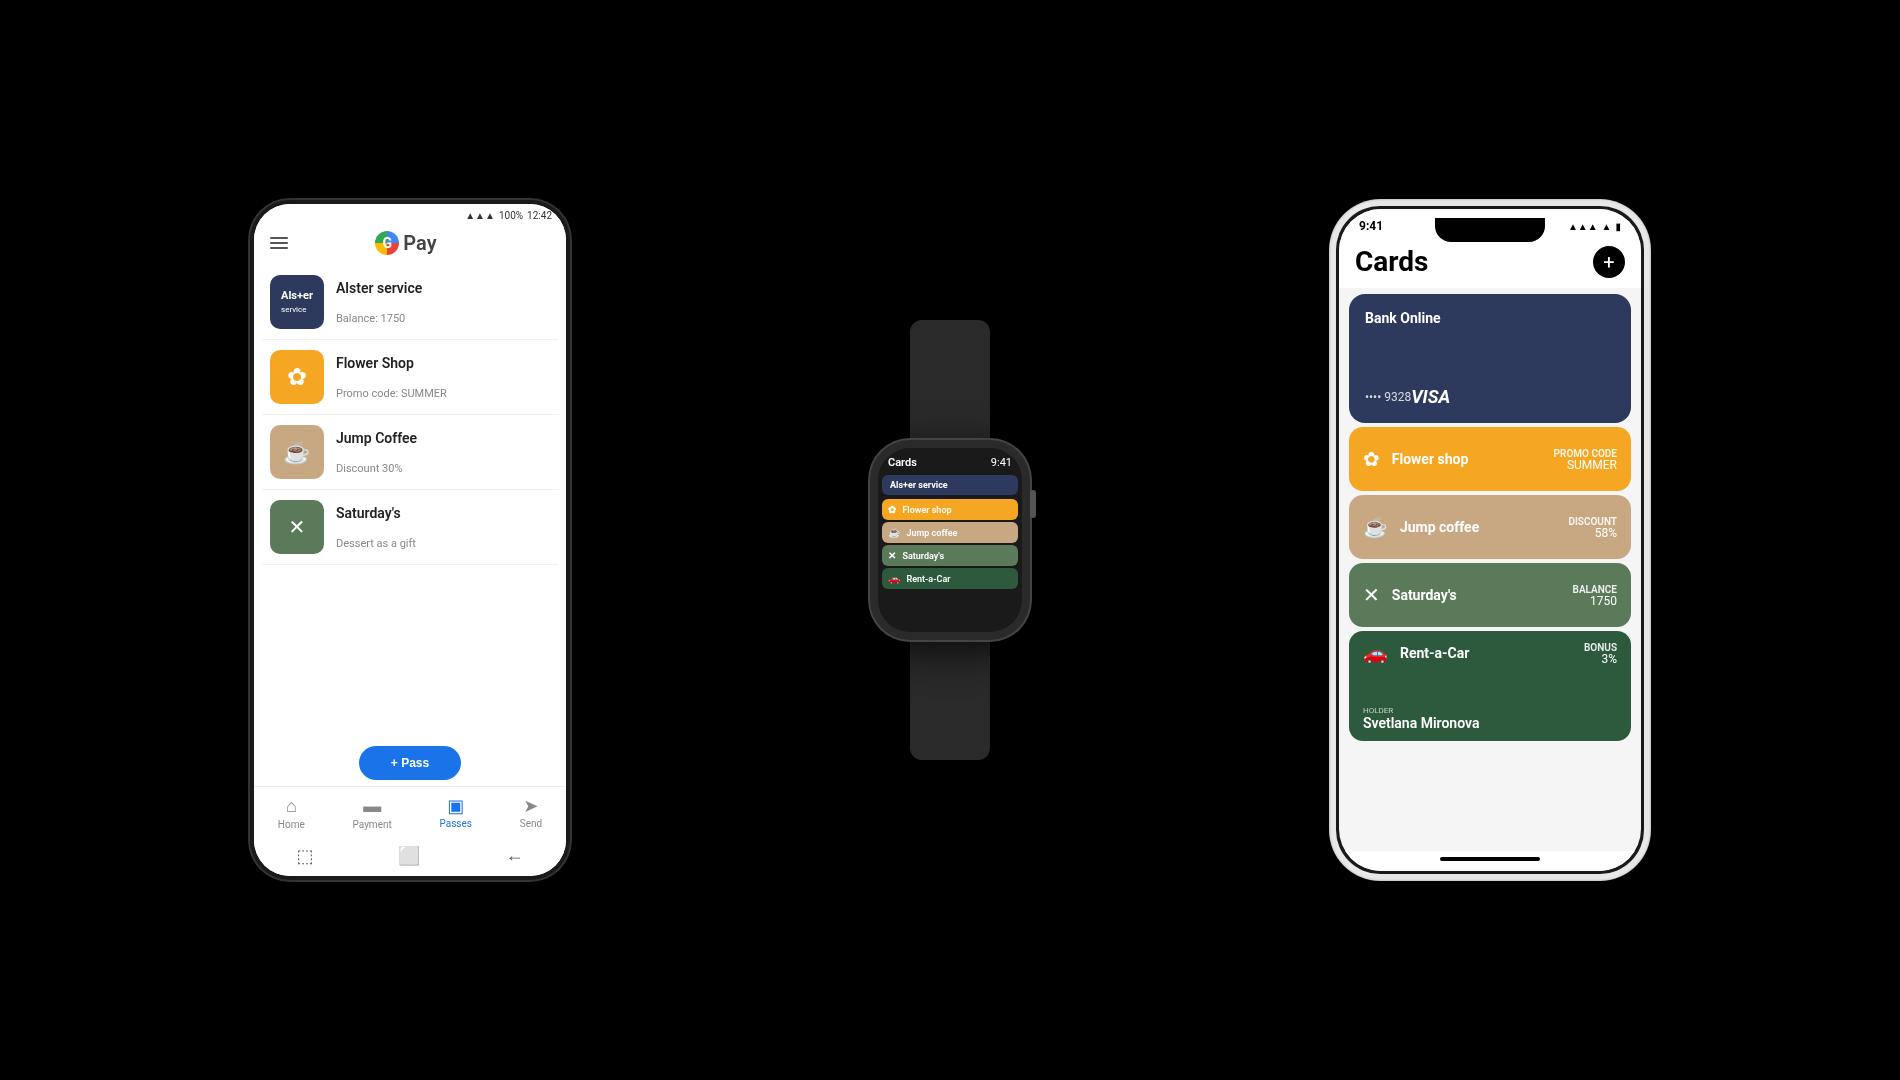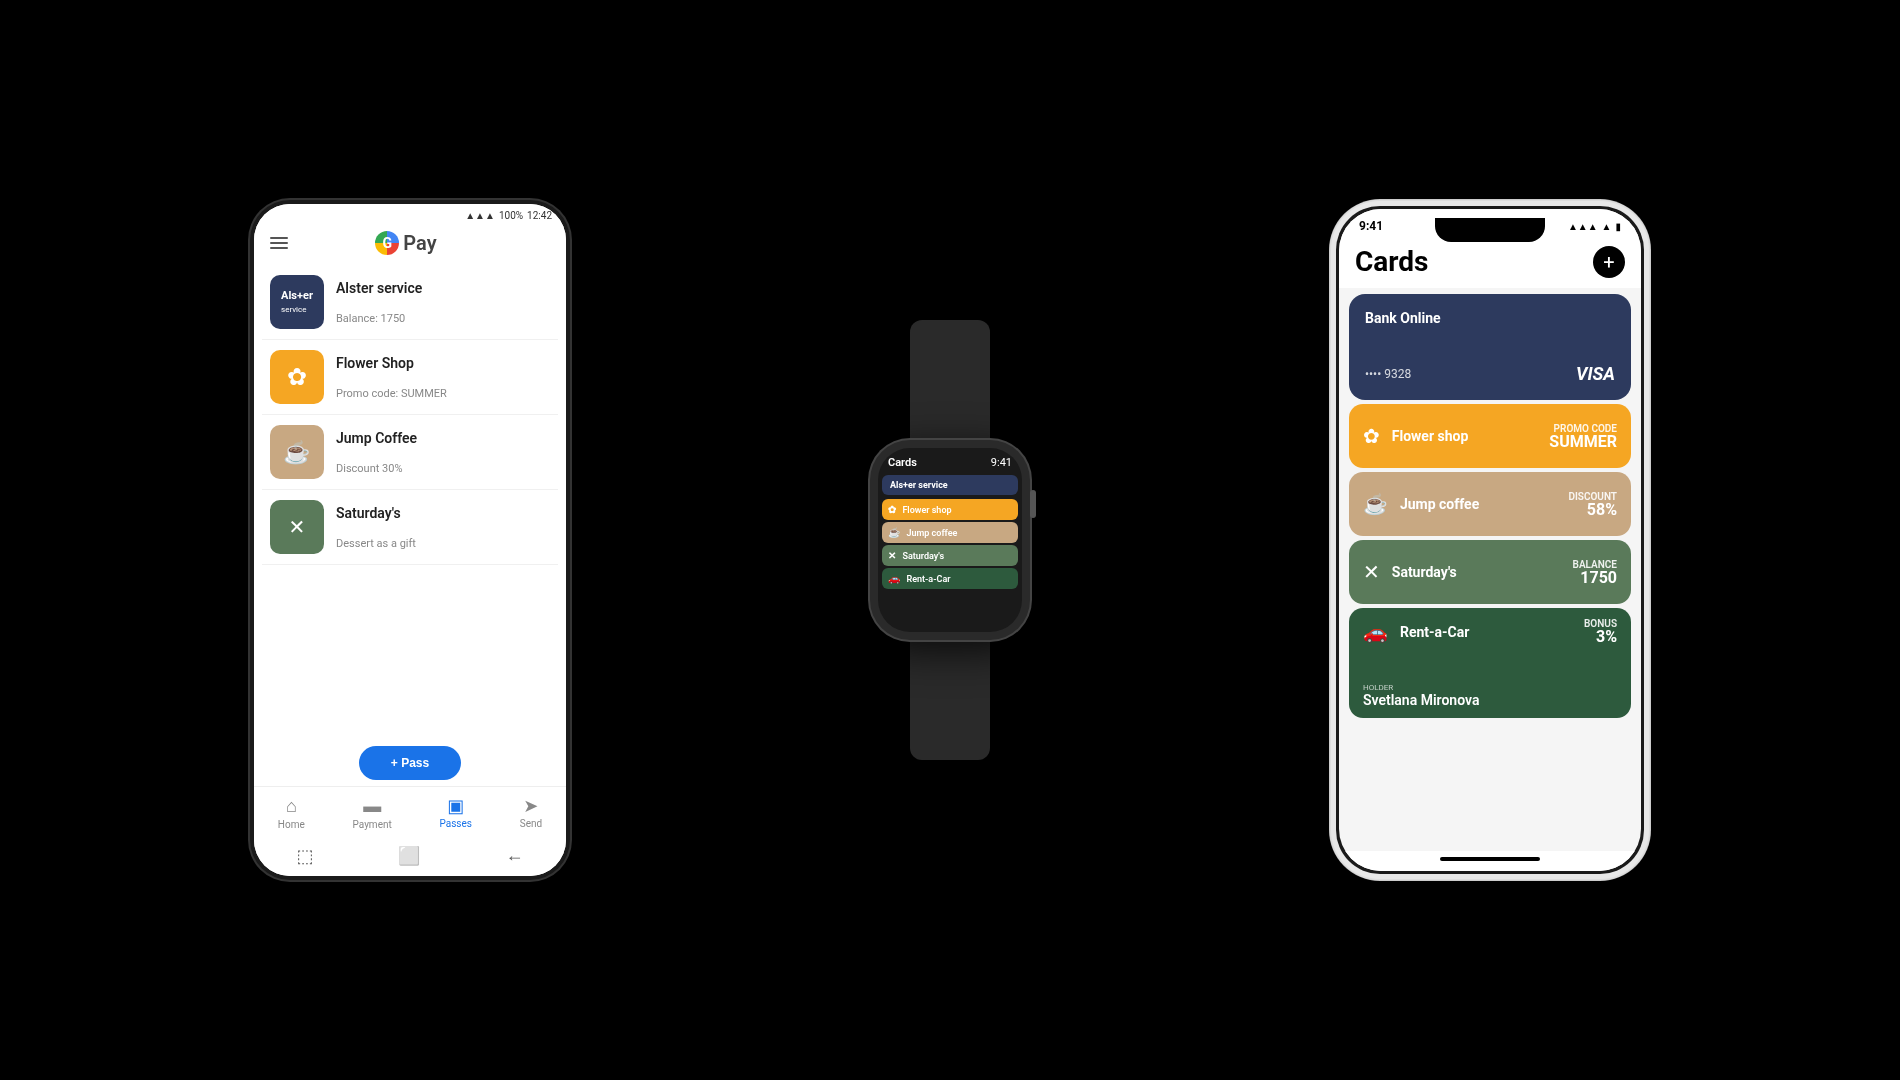--- a/index.html
+++ b/index.html
@@ -327,48 +327,48 @@
       flex-direction: column;
       gap: 4px;
     }
 
     
     .bank-card {
       background: #2d3a5e;
       border-radius: 16px;
       padding: 16px;
       color: #fff;
-      height: 106px;
+      height: 129px;
       display: flex;
       flex-direction: column;
       justify-content: space-between;
     }
     .bank-card-name { font-size: 14px; font-weight: 700; }
-    .bank-card-bottom { display: flex; justify-content: space-between; align-items: center; }
+    .bank-card-bottom { display: flex; align-items: center; }
     .bank-card-number { font-size: 12px; color: rgba(255,255,255,0.8); }
     .visa-text { font-size: 18px; font-style: italic; font-weight: 700; color: #fff; }
 
     
     .loyalty-card {
       border-radius: 14px;
       padding: 10px 14px;
       display: flex;
       align-items: center;
       gap: 12px;
       color: #fff;
       position: relative;
       height: 64px;
     }
     .loyalty-icon { font-size: 20px; }
     .loyalty-name { font-size: 14px; font-weight: 700; flex: 1; }
     .loyalty-badge {
       text-align: right;
     }
     .loyalty-badge-label { font-size: 10px; font-weight: 600; opacity: 0.9; text-transform: uppercase; }
-    .loyalty-badge-value { font-size: 16px; font-weight: 700; line-height: 1; }
+    .loyalty-badge-value { font-size: 12px; font-weight: 400; line-height: 1; }
 
     
     .rent-card {
       border-radius: 14px;
       background: #2d5a3d;
       color: #fff;
       padding: 10px 14px;
       display: flex;
       flex-direction: column;
       gap: 4px;

